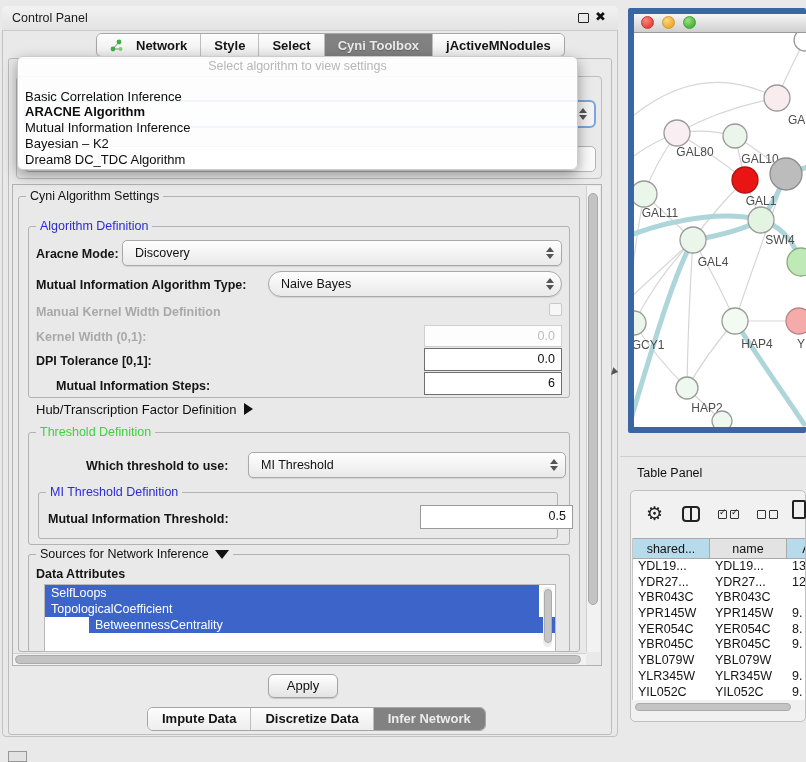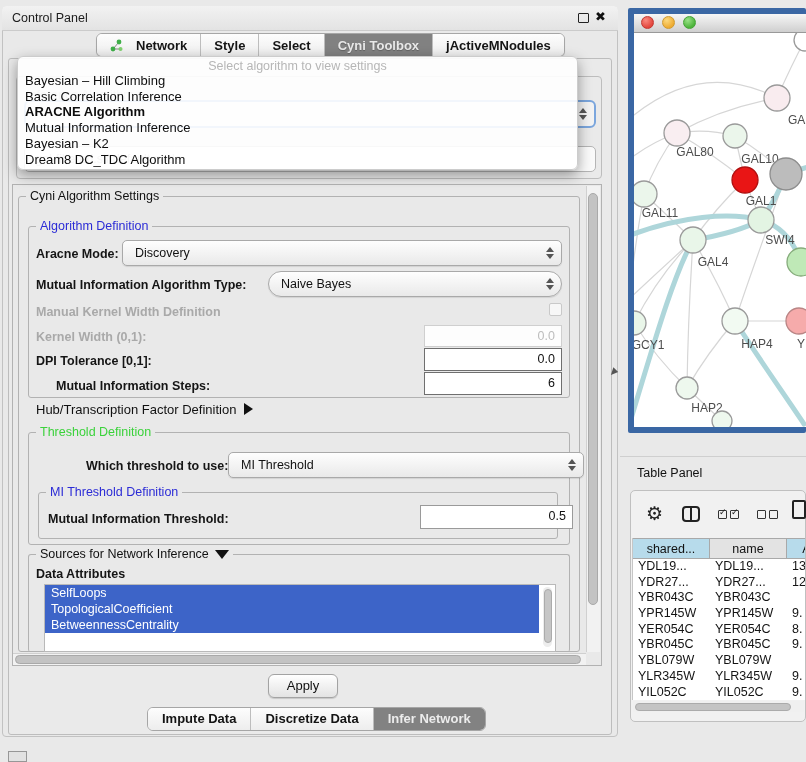--- a/index.html
+++ b/index.html
@@ -153,21 +153,20 @@
 
 <div class="abs" id="bg-group"></div>
 <div class="abs" id="bg-group-label">Inference Algorithm</div>
 <div class="abs" id="bg-combo1">
     <span class="spinner"></span>
   </div>
 <div class="abs" id="bg-combo2">gal-filtered.sif default node</div>
 
 <div class="abs" id="popup">
   <div id="popup-hint">Select algorithm to view settings</div>
-<div class="popup-item" style="top: 16px;">Bayesian – Hill Climbing</div>
     <div class="popup-item" style="top: 31.7px;">Basic Correlation Inference</div>
     <div class="popup-item bold" style="top: 47.4px;">ARACNE Algorithm</div>
     <div class="popup-item" style="top: 63.1px;">Mutual Information Inference</div>
     <div class="popup-item" style="top: 78.8px;">Bayesian – K2</div>
     <div class="popup-item" style="top: 94.5px;">Dream8 DC_TDC Algorithm</div>
   </div>
 
 <div class="abs" id="scrollpane"></div>
 <div class="abs" id="vscroll-track"></div>
 <div class="abs" id="vscroll-thumb"></div>
@@ -201,39 +200,39 @@
 <div class="tfield" style="left:424px; top:372px; width:138px; height:23px;">6</div>
 
 <div class="abs" id="hub-row">
   <span>Hub/Transcription Factor Definition</span><span class="tri-right"></span>
 </div>
 
 <div class="groupbox" style="left:28px; top:432px; width:542px; height:113px;">
   <span class="group-label gl-green">Threshold Definition</span>
 </div>
 <div class="lbl" style="left:86px; top:459px;">Which threshold to use:</div>
-<div class="combo" style="left:228px; top:452px; width:356px; height:26px;">
+<div class="combo" style="left:248px; top:452px; width:318px; height:26px;">
   <span class="val">MI Threshold</span>
   <span class="spinner"></span>
 </div>
 <div class="groupbox" style="left:38px; top:492px; width:520px; height:47px;">
   <span class="group-label gl-blue">MI Threshold Definition</span>
 </div>
 <div class="lbl" style="left:48px; top:512px;">Mutual Information Threshold:</div>
 <div class="tfield" style="left:420px; top:505px; width:153px; height:24px; border-width:1px; border-color:#9a9a9a;">0.5</div>
 
 <div class="groupbox" style="left:28px; top:554px; width:542px; height:98px; border-bottom:none;">
   <span class="group-label gl-black"><span>Sources for Network Inference</span><span class="tri-down"></span></span>
 </div>
 <div class="lbl" style="left:36px; top:567px;">Data Attributes</div>
 <div class="abs" id="attr-list">
   <div id="attr-items">
       <div class="attr-item" style="background: rgb(61, 100, 200); width: 494px;">SelfLoops</div>
       <div class="attr-item" style="background: rgb(61, 100, 200); width: 494px;">TopologicalCoefficient</div>
-      <div class="attr-item" style="background: rgb(61, 100, 200); width: 494px;">BetweennessCentrality</div>
+      <div class="attr-item" style="background: rgb(61, 100, 200); width: 494px; margin-left: 44px;">BetweennessCentrality</div>
     </div>
   <div id="attr-vscroll">
       <div id="attr-vthumb"></div>
     </div>
 </div>
 
 <div class="abs" id="apply-btn">Apply</div>
 <div class="abs" id="bottom-tabs">
     <div class="b-tab">Impute Data</div>
     <div class="b-tab">Discretize Data</div>

